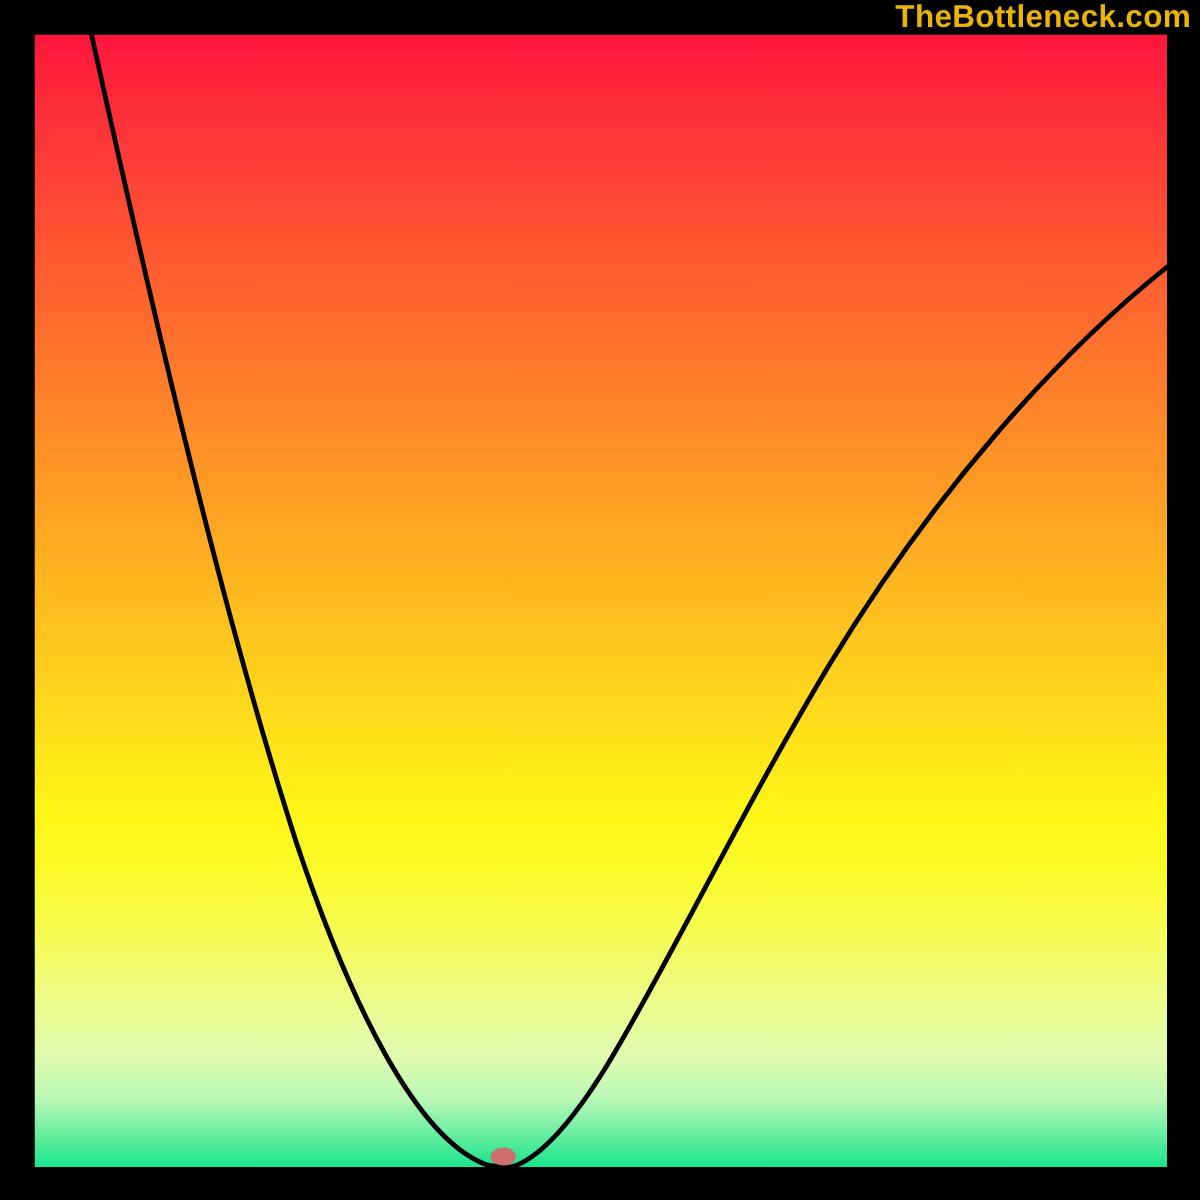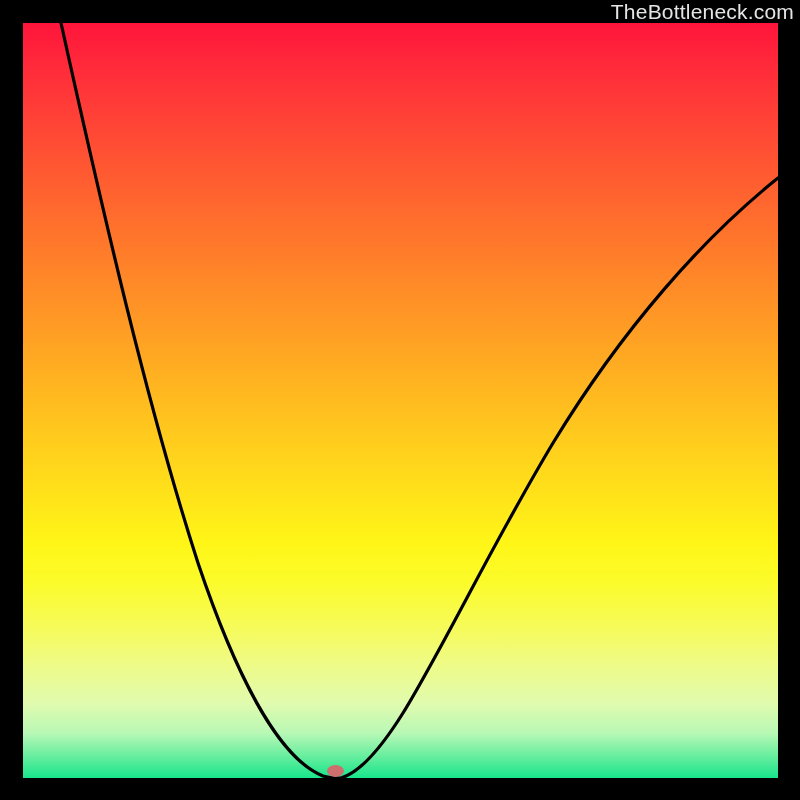--- a/index.html
+++ b/index.html
@@ -66,22 +66,22 @@
     height: 12px;
     border-radius: 50%;
     background: #cd6f6d;
   }
   .watermark {
     position: absolute;
     top: 0px;
     right: 6px;
     font-family: Arial, Helvetica, sans-serif;
     font-size: 21px;
-    font-weight: 400;
-    color: #e5e5e5;
+    font-weight: 700;
+    color: #eab308;
     letter-spacing: 0.2px;
     text-align: right;
   }
 </style>
 </head>
 <body>
 
 <div class="frame">
   <div class="plot-area">
     <div class="gradient"></div>

